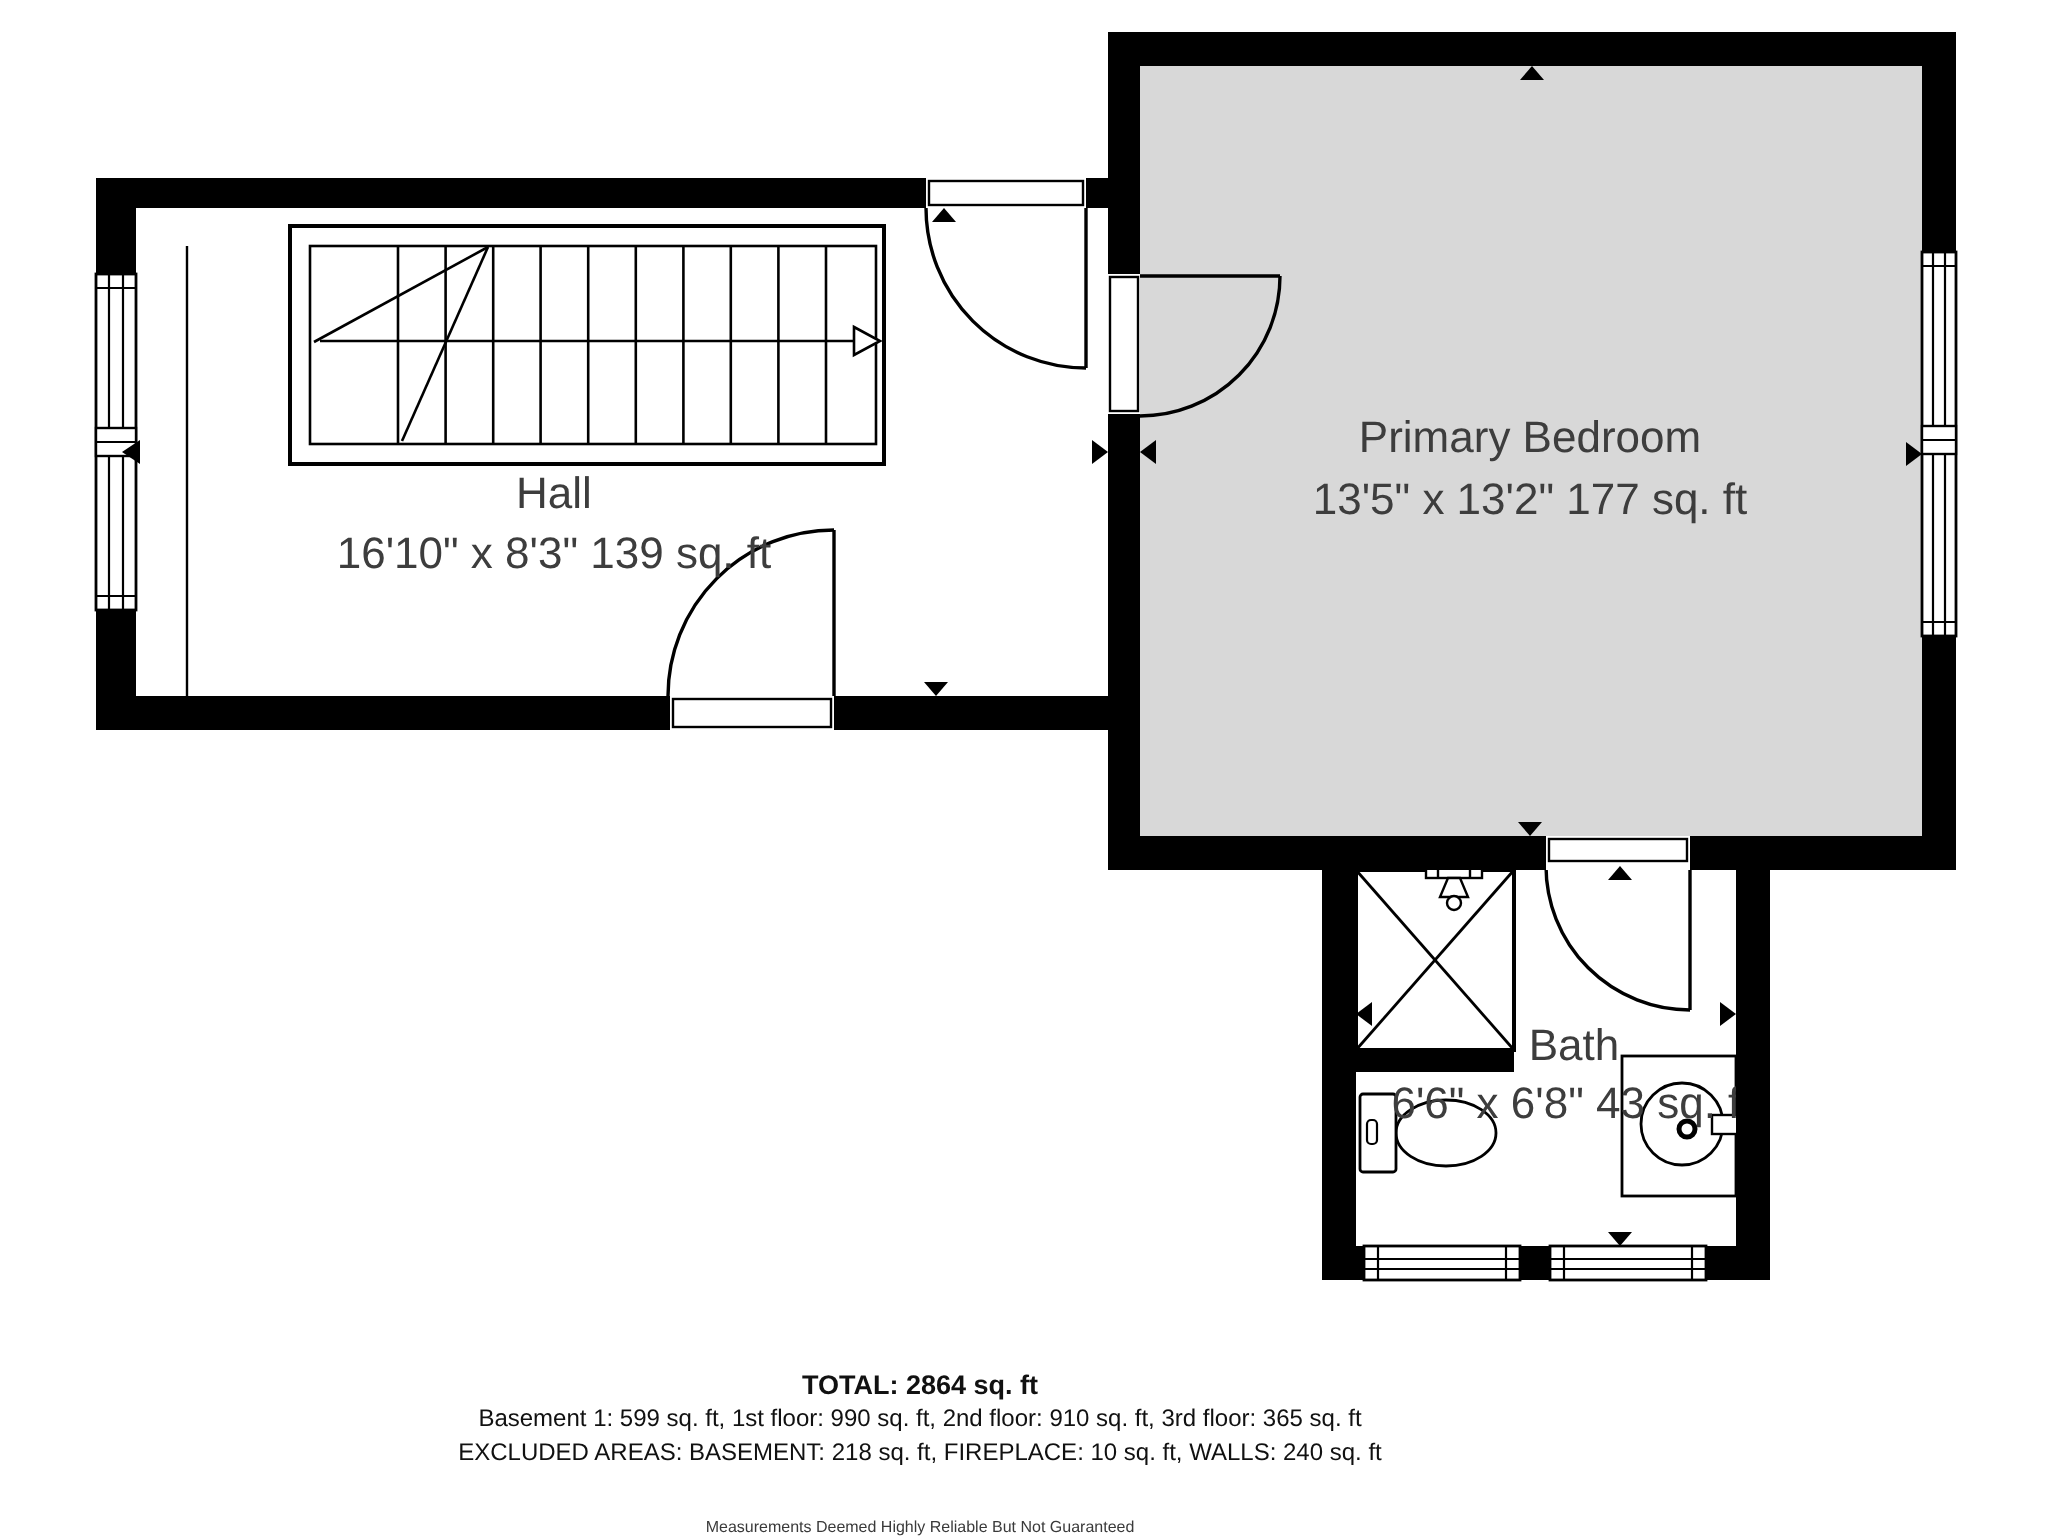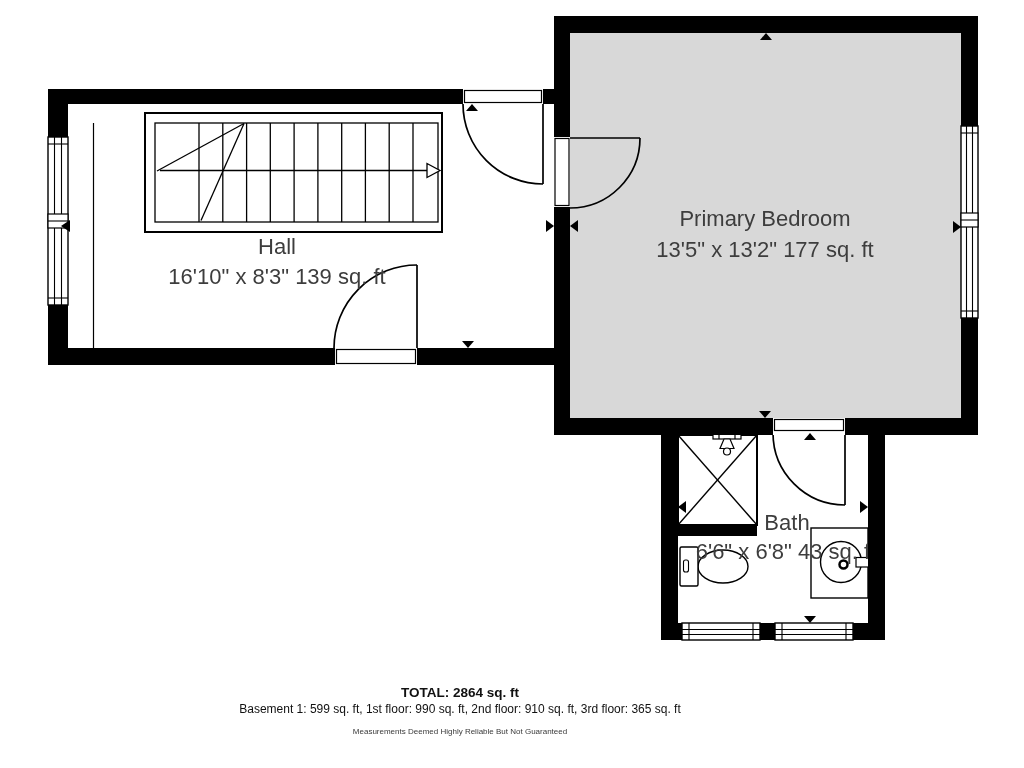--- a/index.html
+++ b/index.html
@@ -2,21 +2,21 @@
 <html><head>
 <meta charset="utf-8">
 <style>
   html,body{margin:0;padding:0;background:#ffffff;}
   .stage{position:relative;width:1024px;height:768px;background:#ffffff;overflow:hidden;
          font-family:"Liberation Sans",sans-serif;}
   .stage svg{position:absolute;left:0;top:0;}
   .footer{position:absolute;left:0;top:684px;width:920px;text-align:center;color:#111;}
   .ft-total{font-weight:bold;font-size:13.5px;line-height:17px;}
   .ft-line{font-size:12px;line-height:17px;}
-  .ft-disc{font-size:8px;line-height:10px;margin-top:9px;color:#3a3a3a;}
+  .ft-disc{font-size:8px;line-height:10px;margin-top:24px;color:#3a3a3a;}
   text{font-family:"Liberation Sans",sans-serif;}
 </style>
 </head>
 <body>
 
 <div class="stage">
 
 <svg width="1024" height="768" viewBox="0 0 1024 768">
 
   <rect x="570" y="33" width="391" height="385" fill="#d8d8d8"></rect>
@@ -173,16 +173,17 @@
     <polygon points="804,440 816,440 810,433"></polygon>
     <polygon points="686,501 686,513 678,507"></polygon>
     <polygon points="860,501 860,513 868,507"></polygon>
     <polygon points="804,616 816,616 810,623"></polygon>
   </g>
 </svg>
 
   <div class="footer">
     <div class="ft-total">TOTAL: 2864 sq. ft</div>
     <div class="ft-line">Basement 1: 599 sq. ft, 1st floor: 990 sq. ft, 2nd floor: 910 sq. ft, 3rd floor: 365 sq. ft</div>
+    <div class="ft-line">EXCLUDED AREAS: BASEMENT: 218 sq. ft, FIREPLACE: 10 sq. ft, WALLS: 240 sq. ft</div>
     <div class="ft-disc">Measurements Deemed Highly Reliable But Not Guaranteed</div>
   </div>
 
 </div>
 
 </body></html>

